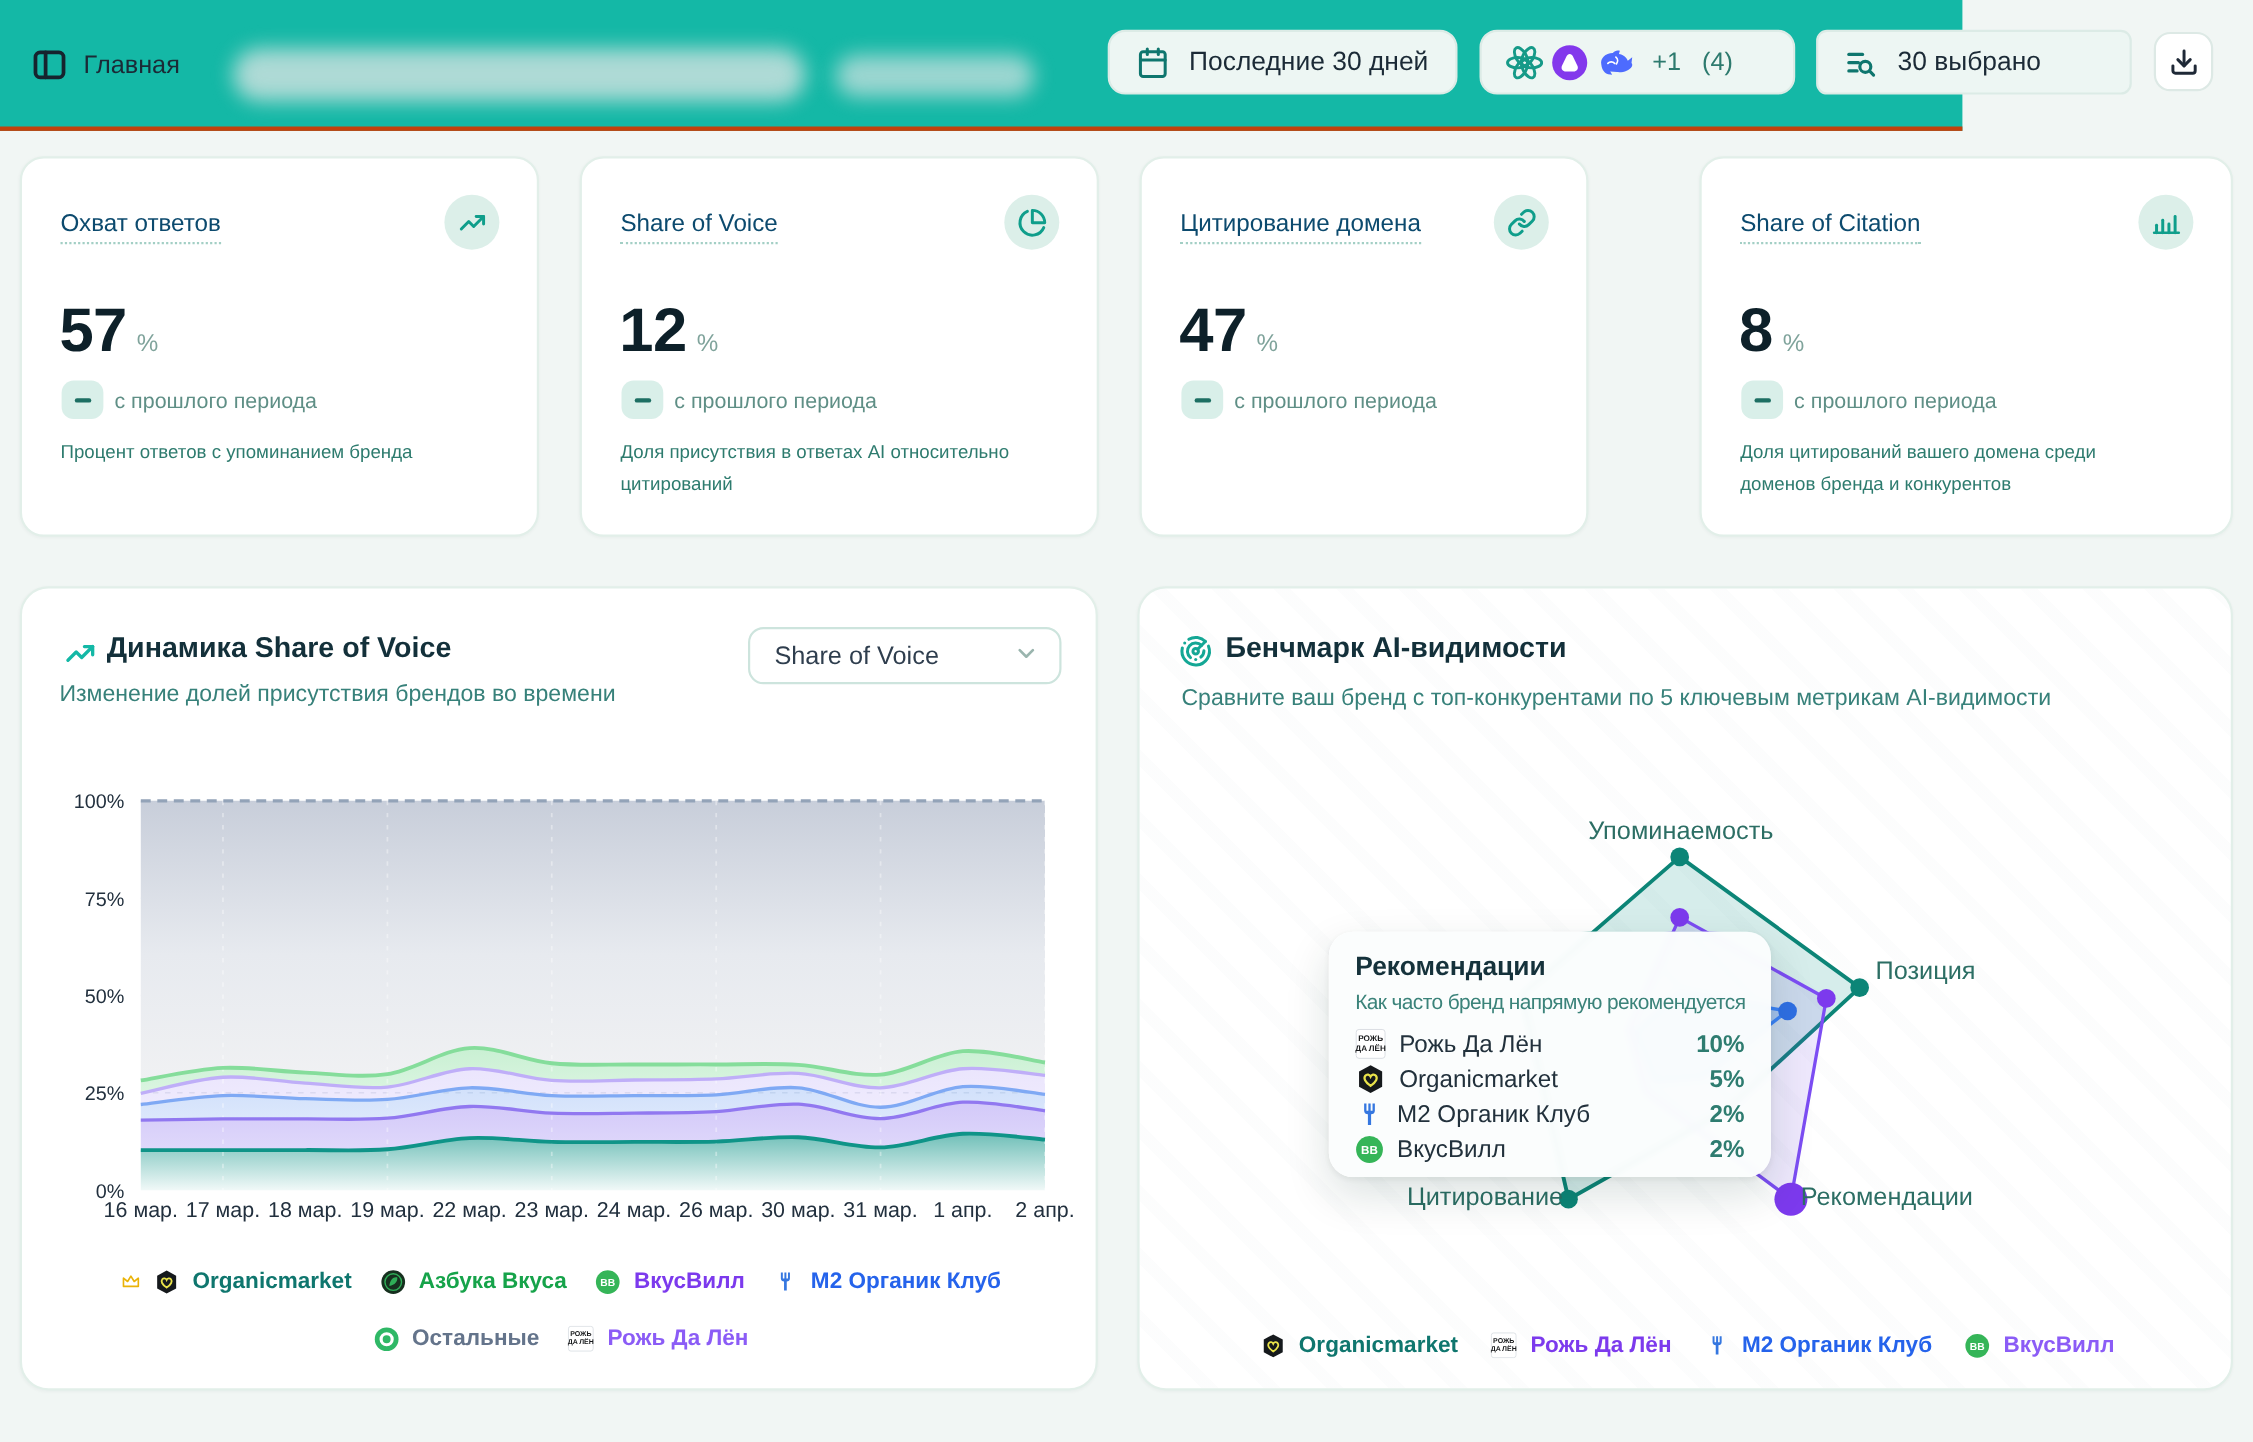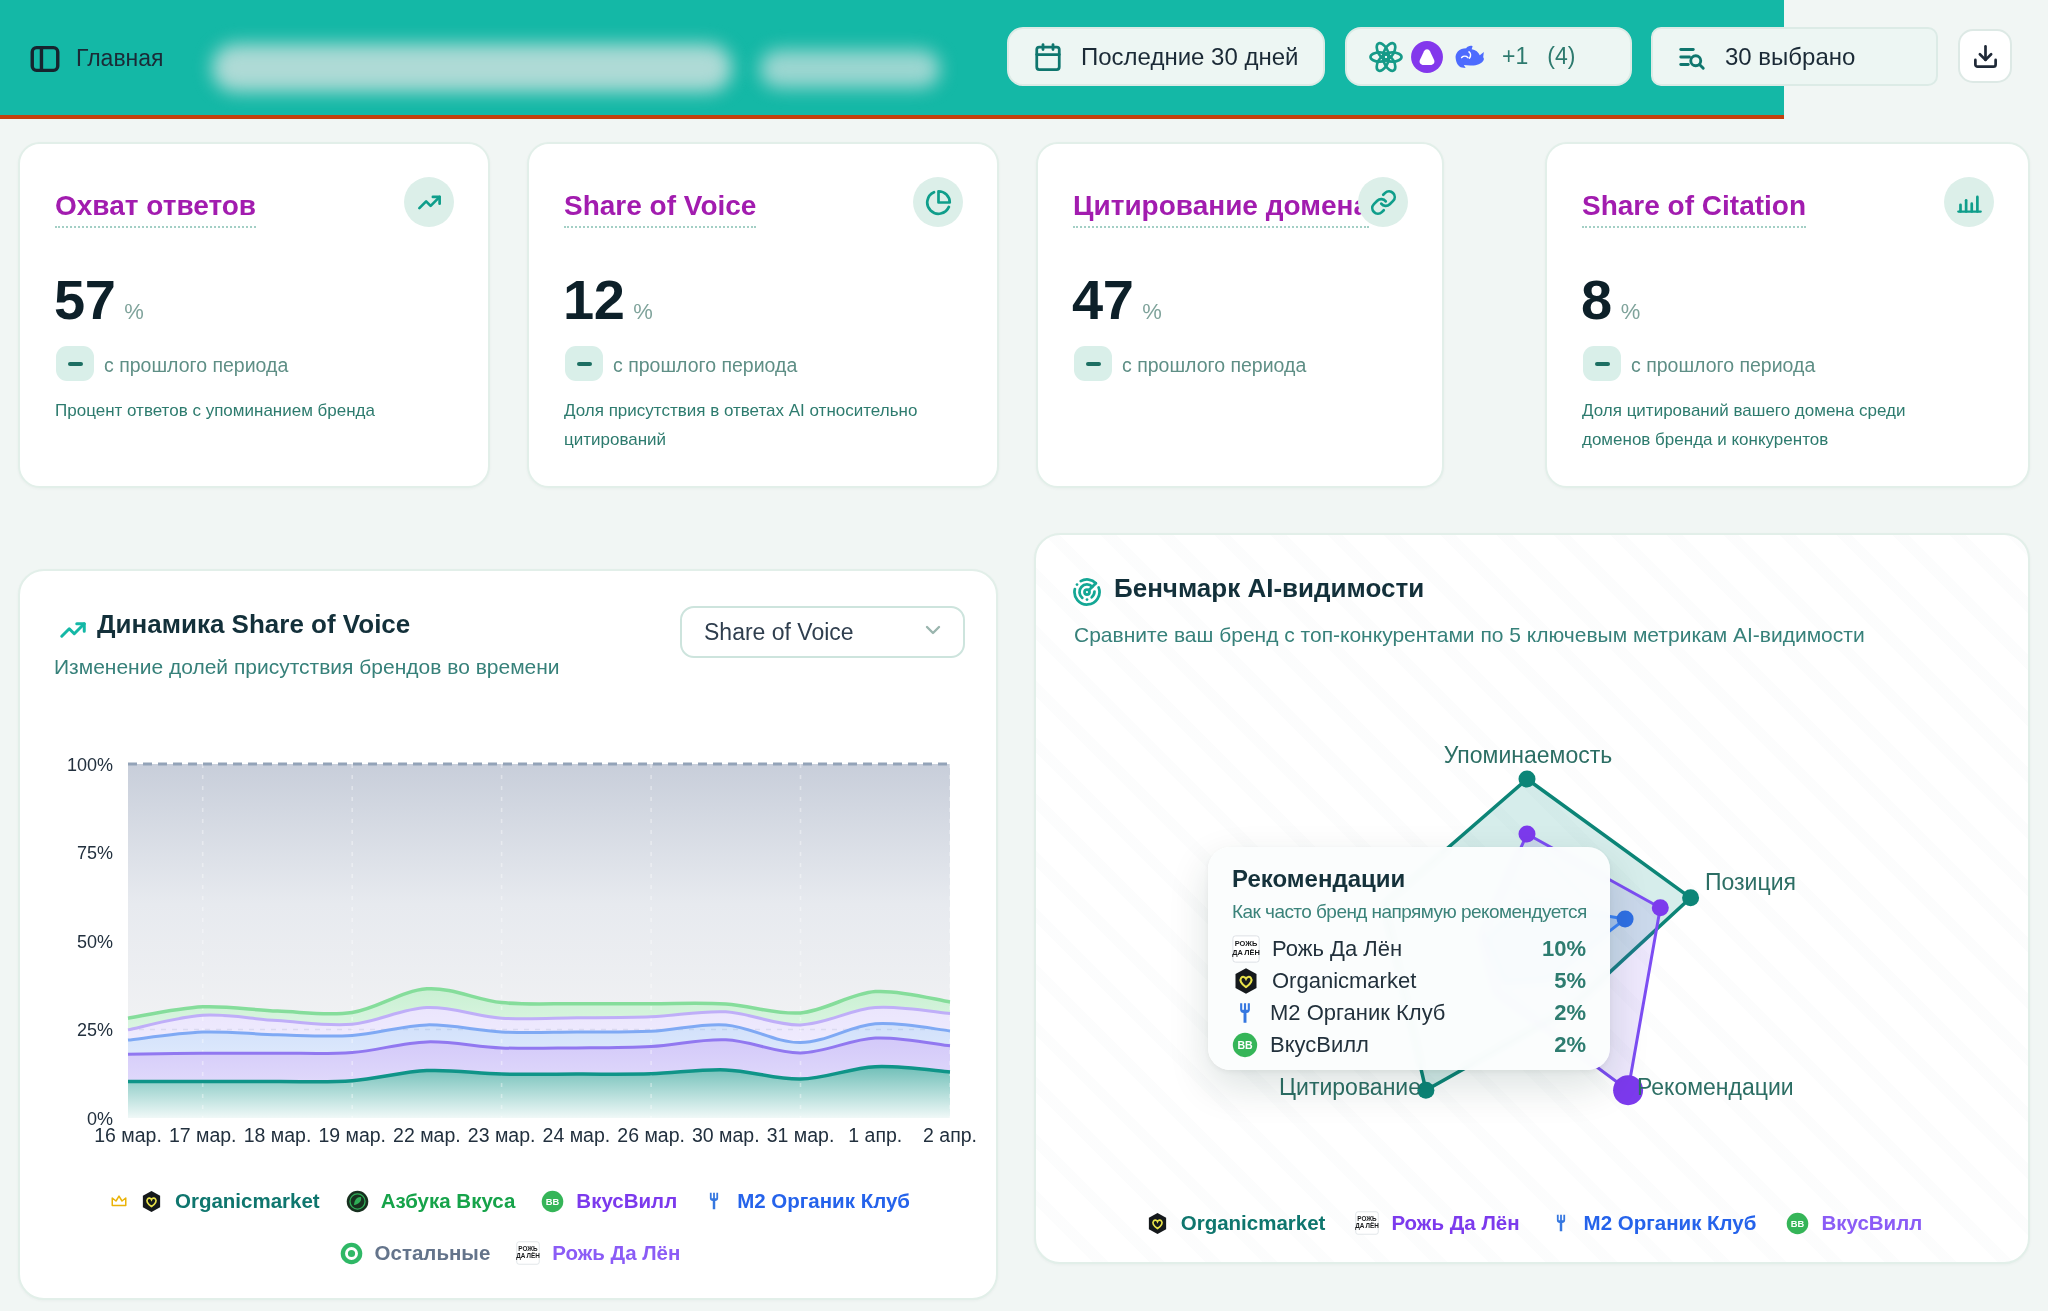--- a/index.html
+++ b/index.html
@@ -6,21 +6,21 @@
 body { background:#f1f6f4; position:relative; overflow:hidden; }
 .header { position:absolute; left:0; top:0; width:1784px; height:119px; background:#14b8a6; border-bottom:4px solid #c2410c; }
 .sidebar-ic { position:absolute; left:28px; top:42px; }
 .hname { position:absolute; left:76px; top:45px; font-size:23px; color:#1b2a36; font-weight:500; }
 .blur1 { position:absolute; left:212px; top:44px; width:520px; height:48px; background:rgba(226,229,230,0.75); border-radius:26px; filter:blur(9px); }
 .blur2 { position:absolute; left:760px; top:50px; width:180px; height:38px; background:rgba(229,231,232,0.65); border-radius:22px; filter:blur(9px); }
 .tbtn { position:absolute; top:27px; height:59px; background:#edf6f3; border:2px solid #dcebe6; border-radius:16px; display:flex; align-items:center; }
 .tbtn .txt { font-size:24px; color:#1b2a36; font-weight:500; white-space:nowrap; }
 .dlbtn { position:absolute; top:29px; left:1958px; width:54px; height:54px; background:#ffffff; border:2px solid #dde9e5; border-radius:15px; display:flex; align-items:center; justify-content:center; }
 .card { position:absolute; background:#fff; border:2px solid #e2efe9; border-radius:22px; box-shadow:0 1px 3px rgba(18,60,50,0.04); }
-.stitle { position:absolute; left:35px; top:46px; font-size:28px; font-weight:700; color:#a21caf; padding-bottom:4px; border-bottom:2px dotted #a3cfc5; }
+.stitle { position:absolute; left:35px; top:46px; font-size:22px; font-weight:400; color:#0c4a6e; padding-bottom:4px; border-bottom:2px dotted #a3cfc5; }
 .scircle { position:absolute; right:34px; top:33px; width:50px; height:50px; border-radius:50%; background:#dcefe9; display:flex; align-items:center; justify-content:center; }
 .snum { position:absolute; left:34px; top:123px; font-size:56px; font-weight:800; color:#0d2029; letter-spacing:-0.5px; }
 .spct { font-size:22px; font-weight:400; color:#7fa39b; letter-spacing:0; margin-left:9px; }
 .spill { position:absolute; left:36px; top:202px; width:38px; height:35px; border-radius:11px; background:#d9efe9; display:flex; align-items:center; justify-content:center; }
 .spill div { width:15px; height:4px; background:#1d6f63; border-radius:2px; }
 .speriod { position:absolute; left:84px; top:210px; font-size:19.5px; color:#5f8f86; }
 .sdesc { position:absolute; left:35px; top:252px; font-size:17px; color:#2d7b6e; line-height:29px; width:392px; }
 .ctitle { font-size:26px; font-weight:700; color:#13303a; }
 .csub { font-size:21px; color:#37817a; }
 .legend-item { display:flex; align-items:center; gap:12px; font-size:20.5px; font-weight:600; white-space:nowrap; }
@@ -142,21 +142,21 @@
         <line x1="2" y1="20" x2="22" y2="20" stroke-width="2"></line>
       </svg>
     </div>
 <div class="snum">8<span class="spct">%</span></div>
 <div class="spill">
       <div></div>
     </div>
 <div class="speriod">с прошлого периода</div>
 <div class="sdesc">Доля цитирований вашего домена среди доменов бренда и конкурентов</div>
 </div>
-<div class="card" style="left:18px;top:533px;width:980px;height:731px;border-radius:26px;margin-top:36px;">
+<div class="card" style="left:18px;top:533px;width:980px;height:731px;border-radius:26px;">
 <div style="position:absolute;left:38px;top:44px;"><svg viewBox="0 0 24 24" width="30" height="30" fill="none" stroke="#14b8a6" stroke-width="2.4" stroke-linecap="round" stroke-linejoin="round">
         <polyline points="3 17 9 11 13 15 21 7"></polyline>
         <polyline points="15 7 21 7 21 13"></polyline>
       </svg></div>
 <div class="ctitle" style="position:absolute;left:77px;top:38px;">Динамика Share of Voice</div>
 <div class="csub" style="position:absolute;left:34px;top:84px;">Изменение долей присутствия брендов во времени</div>
 <div style="position:absolute;left:660px;top:35px;width:285px;height:52px;background:#fff;border:2px solid #cde4dd;border-radius:14px;display:flex;align-items:center;padding:0 18px 0 22px;">
       <span style="font-size:23px;color:#2f3e4e;">Share of Voice</span>
       <span style="margin-left:auto;"><svg viewBox="0 0 24 24" width="24" height="24" fill="none" stroke="#9ab5ae" stroke-width="2.4" stroke-linecap="round" stroke-linejoin="round">
           <polyline points="6 9 12 15 18 9"></polyline>

